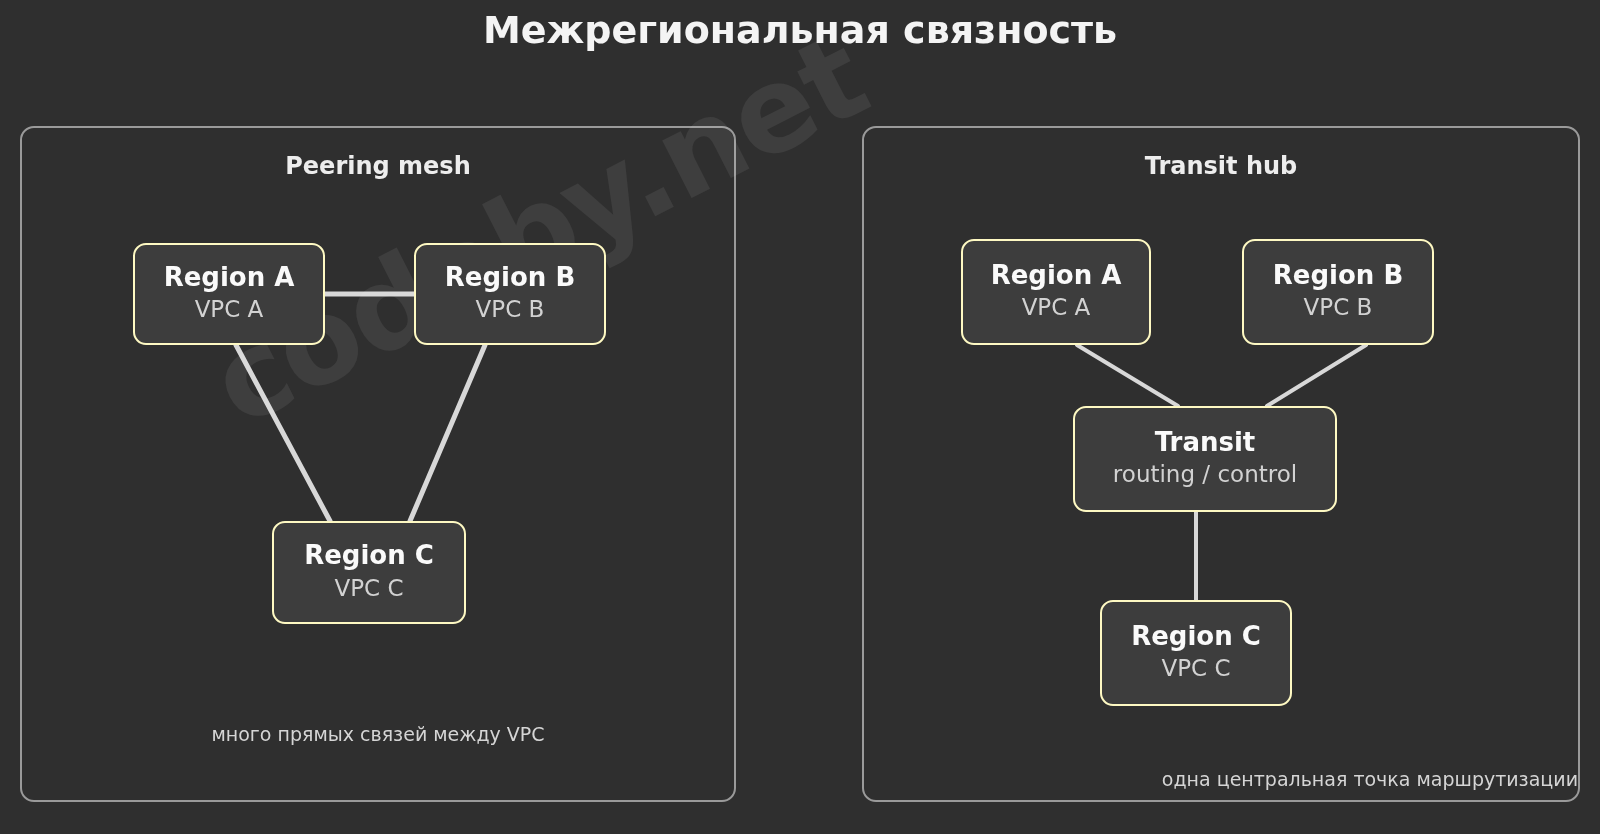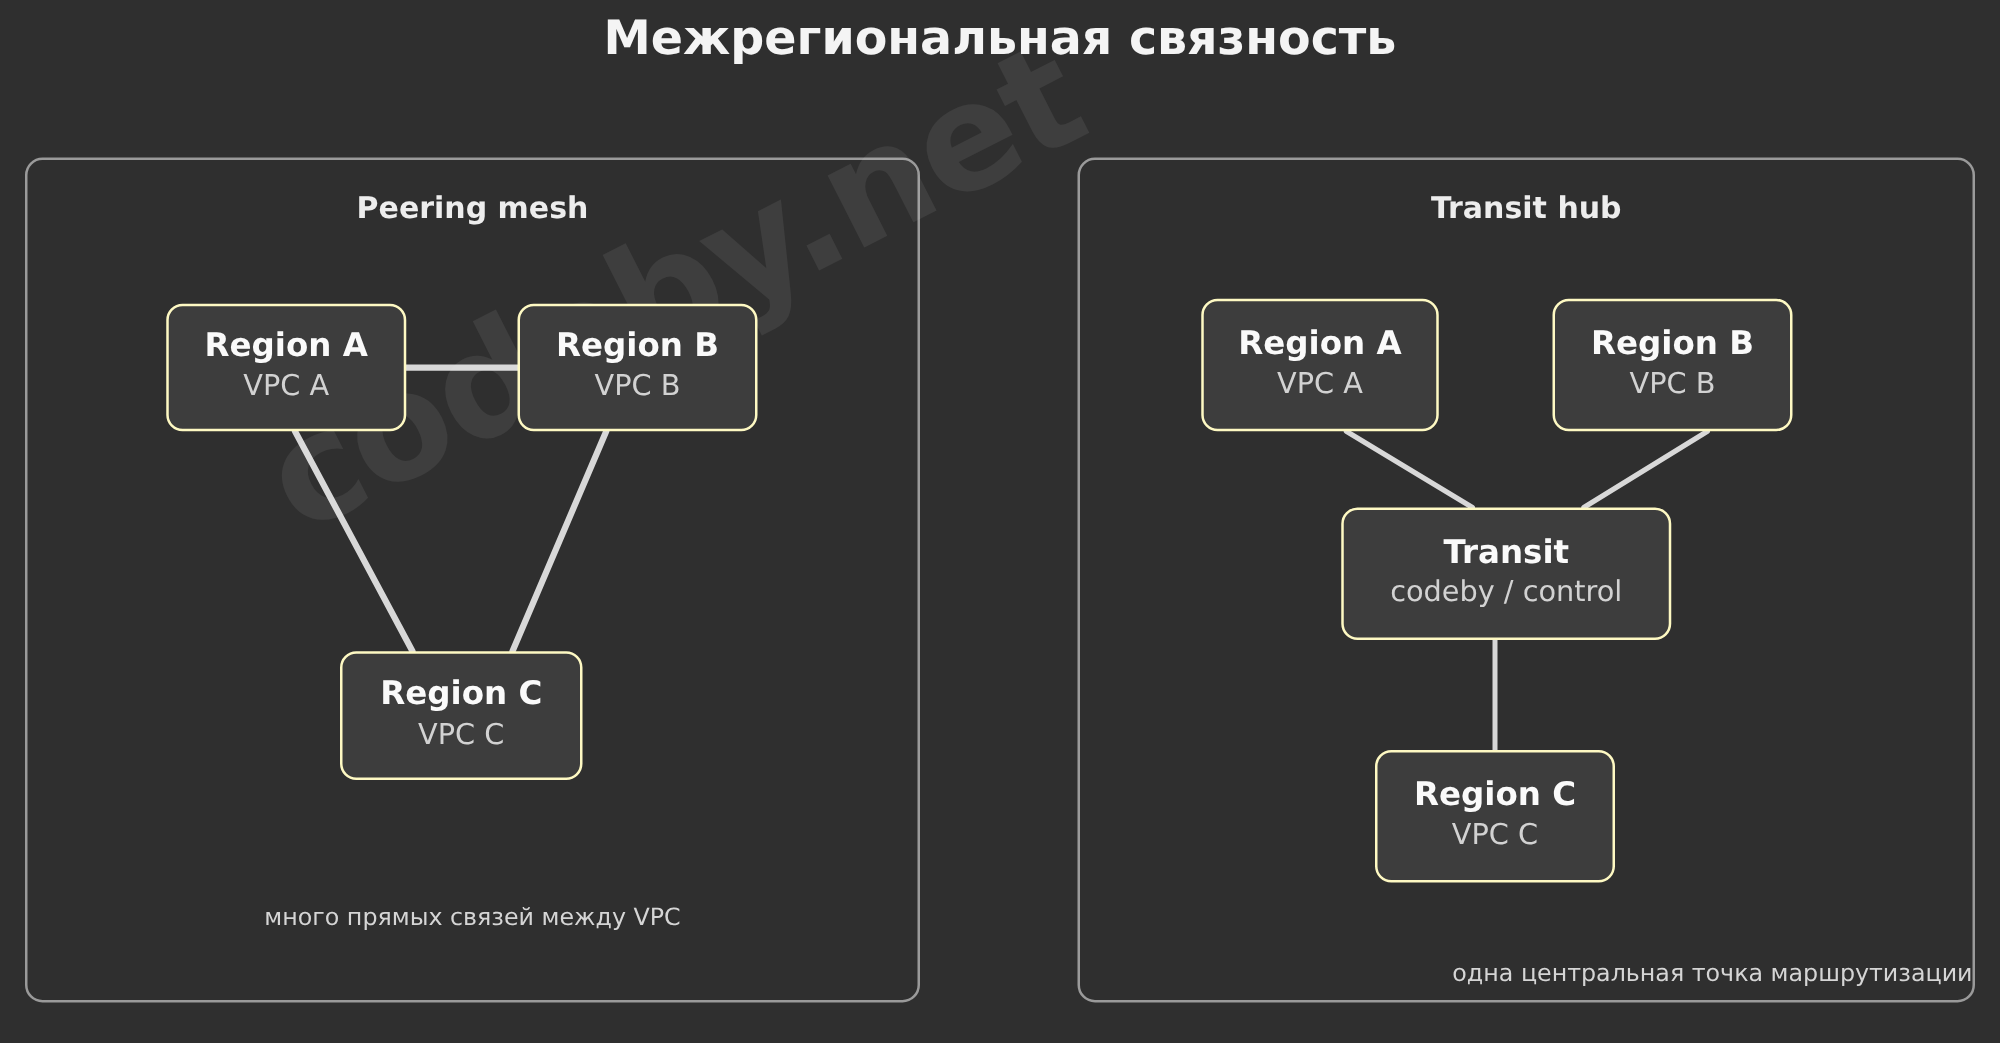--- a/index.html
+++ b/index.html
@@ -194,21 +194,21 @@
     <div class="node-sub">VPC A</div>
   </div>
 
   <div class="node n-r-b">
     <div class="node-title">Region B</div>
     <div class="node-sub">VPC B</div>
   </div>
 
   <div class="node n-r-t">
     <div class="node-title">Transit</div>
-    <div class="node-sub">codeby / control</div>
+    <div class="node-sub">routing / control</div>
   </div>
 
   <div class="node n-r-c">
     <div class="node-title">Region C</div>
     <div class="node-sub">VPC C</div>
   </div>
 
 </div>
 
 </body></html>

